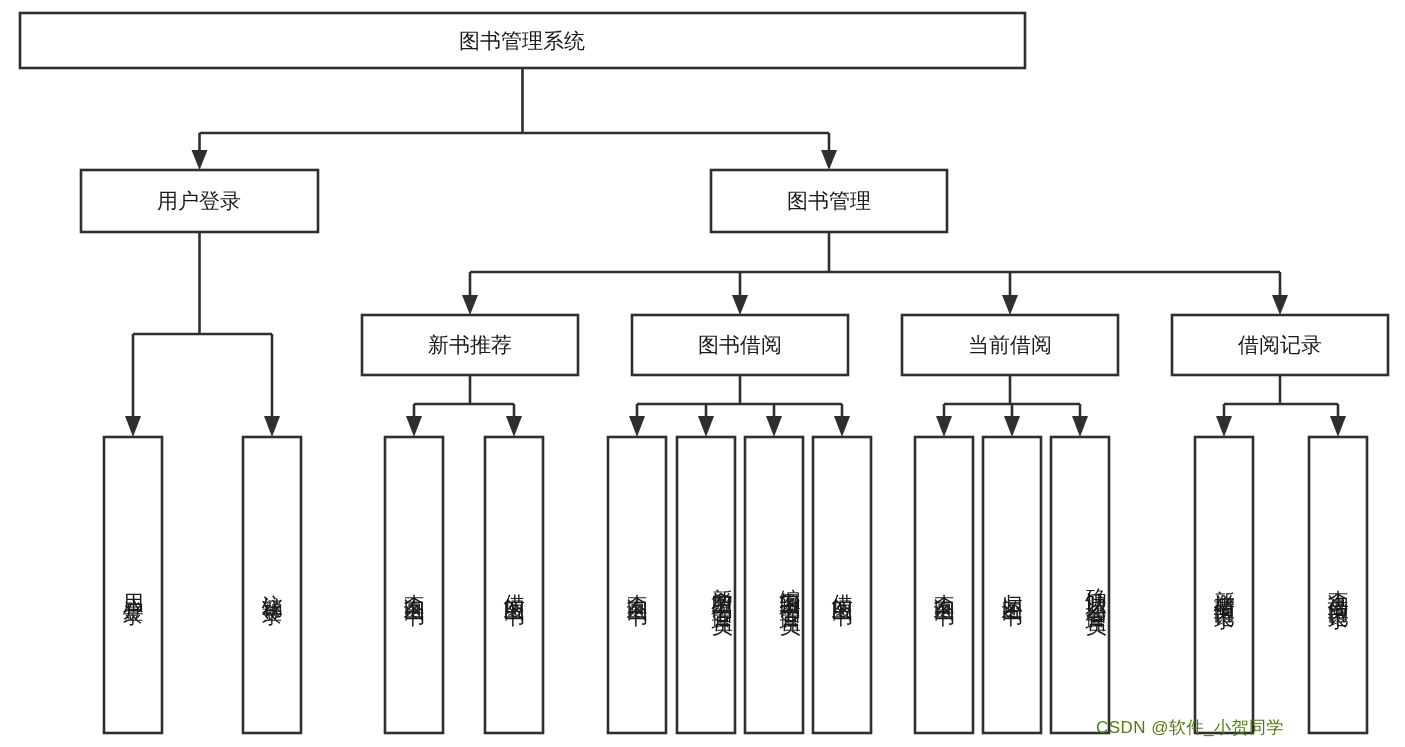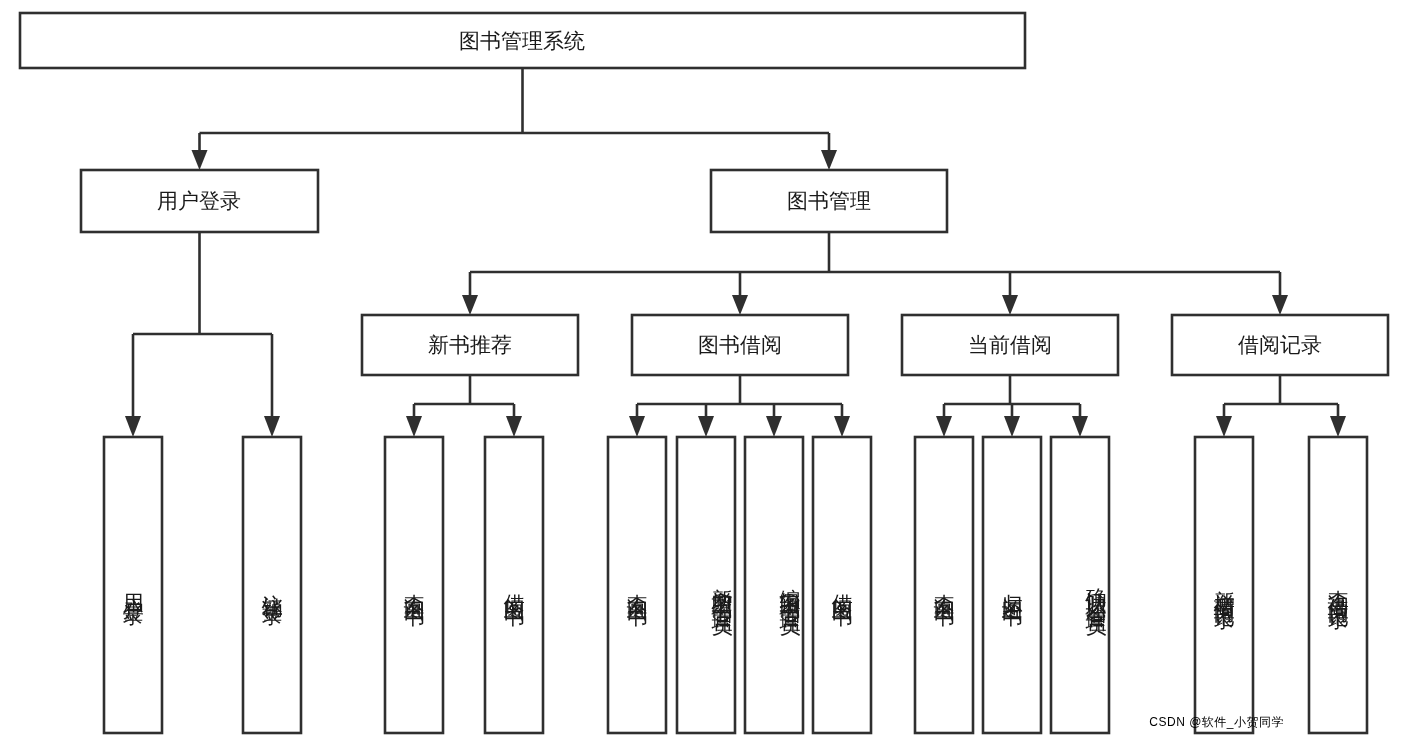--- a/index.html
+++ b/index.html
@@ -44,24 +44,24 @@
   .node-label {
     font-family: "Liberation Sans", "DejaVu Sans", sans-serif;
     font-size: 21px;
     fill: #1a1a1a;
     text-anchor: middle;
     dominant-baseline: middle;
   }
   .watermark {
     position: absolute;
     right: 8px;
-    bottom: 16px;
-    font-family: "Liberation Sans", "DejaVu Sans", sans-serif;
-    font-size: 12px;
-    color: #000000;
+    bottom: 8px;
+    font-family: "Liberation Sans", "DejaVu Sans", sans-serif;
+    font-size: 17px;
+    color: #4d7c0f;
     white-space: nowrap;
     letter-spacing: 0.5px;
   }
 </style>
 </head>
 <body>
 
 <div id="diagram-root">
 
   <svg id="flow" viewBox="0 0 1405 747" xmlns="http://www.w3.org/2000/svg">

